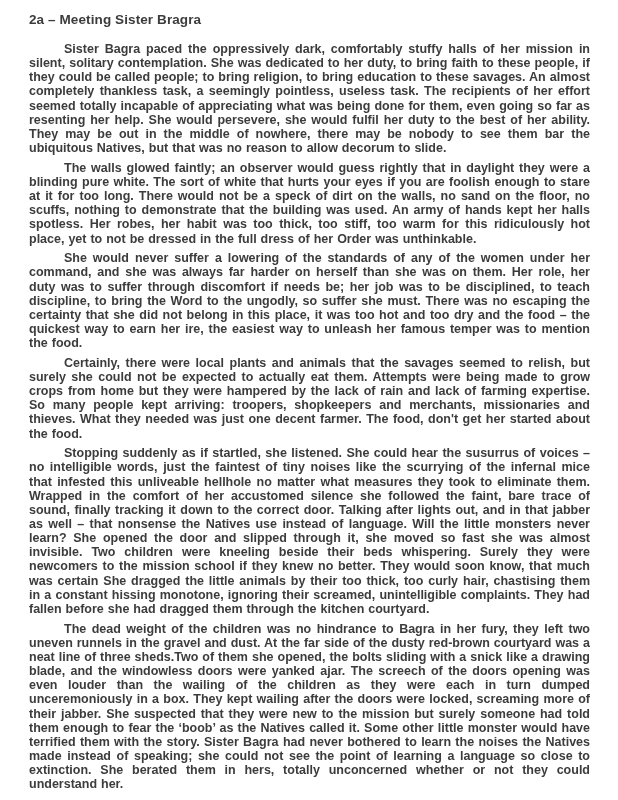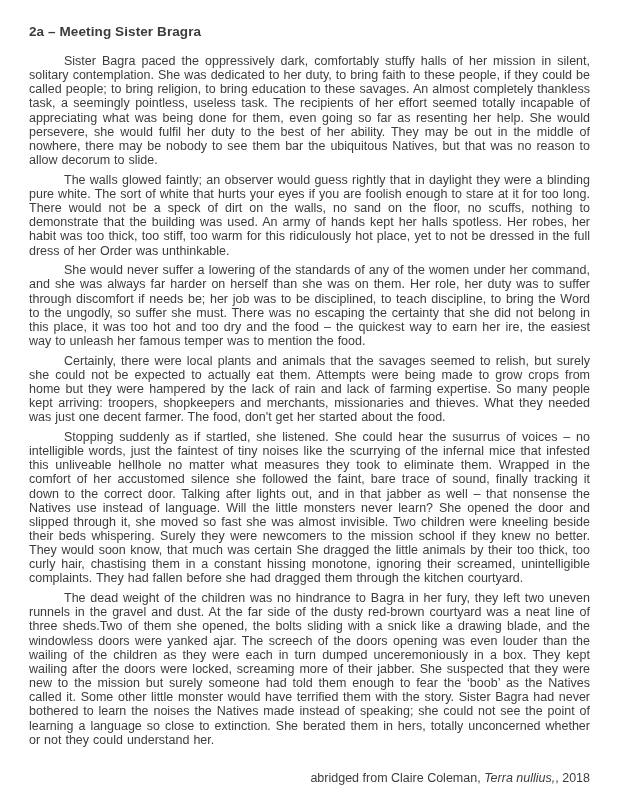--- a/index.html
+++ b/index.html
@@ -6,38 +6,39 @@
     margin: 0;
     padding: 0;
     background: #ffffff;
   }
   .page {
     position: relative;
     width: 618px;
     height: 800px;
     background: #ffffff;
     box-sizing: border-box;
-    padding: 24px 28px 0 29px;
+    padding: 12px 28px 0 29px;
     font-family: "Liberation Sans", sans-serif;
     color: #3c3c3c;
     overflow: hidden;
   }
   .doc-title {
     font-size: 13.5px;
     font-weight: bold;
     margin: 0 0 15px 0;
     letter-spacing: 0.1px;
   }
   .body-text p {
     font-size: 12.5px;
     line-height: 14.15px;
     text-align: justify;
     text-indent: 35px;
     margin: 0 0 5.5px 0;
     word-spacing: 0.5px;
+    font-weight: bold;
   }
   .attribution {
     font-size: 12.5px;
     line-height: 14.15px;
     text-align: right;
     margin-top: 24px;
   }
   .attribution .work-title {
     font-style: italic;
   }

